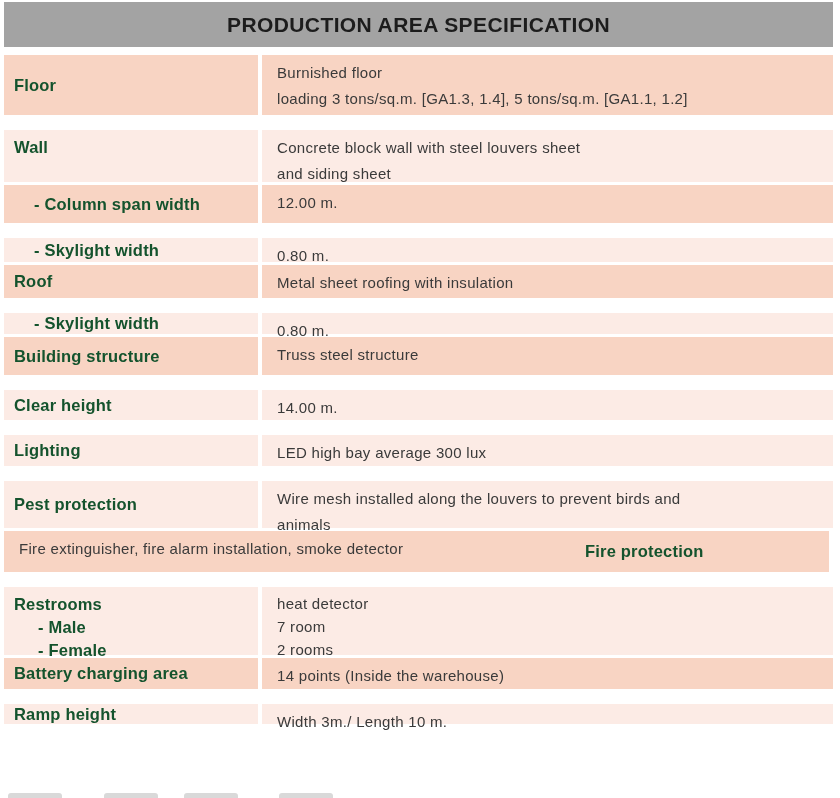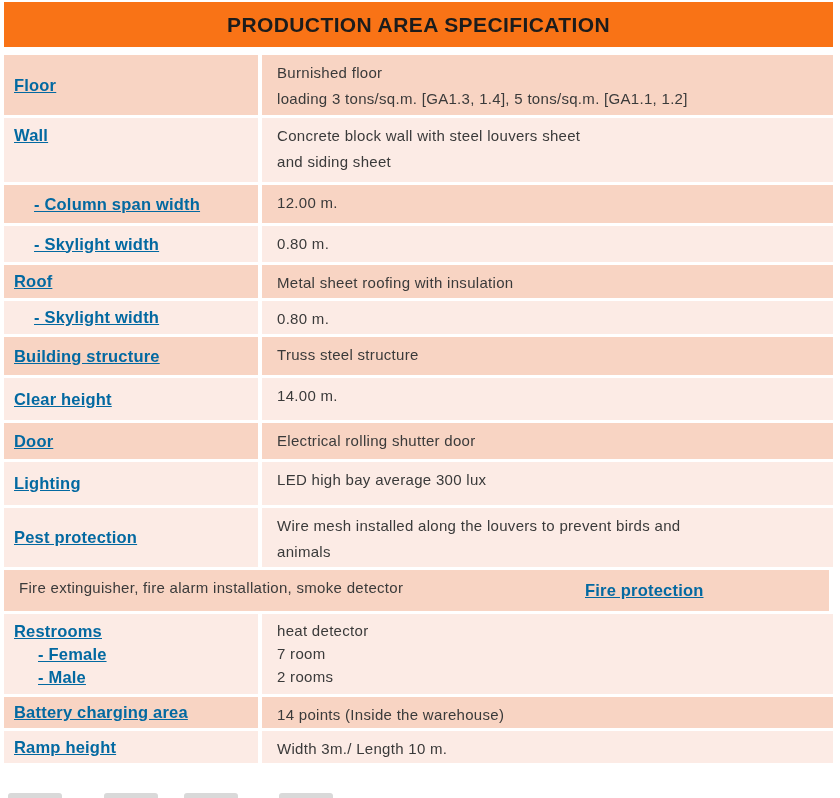--- a/index.html
+++ b/index.html
@@ -2,42 +2,42 @@
 <html><head>
 <meta charset="utf-8">
 <style>
   html,body{margin:0;padding:0;}
   body{
     width:840px;height:798px;background:#ffffff;position:relative;overflow:hidden;
     font-family:"Liberation Sans", sans-serif;
   }
   .page{position:absolute;left:4px;top:0;width:829px;}
   .header-band{
-    margin-top:2px;height:45px;background:#f97316;
+    margin-top:2px;height:45px;background:#a3a3a3;
     display:flex;align-items:center;justify-content:center;
   }
   .header-band .title{
     font-weight:bold;font-size:21px;letter-spacing:0.4px;color:#1c1c1c;
   }
   .top-sliver{position:absolute;left:0;top:0;width:155px;height:2px;background:#ffffff;z-index:3;}
   .rows{margin-top:8px;}
   .row{display:flex;margin-bottom:3px;}
   .row .cell{box-sizing:border-box;}
   .row.dark .cell{background:#F8D4C3;}
-  .row.light .cell{background:#FCEBE5;}
+  .row.light .cell{background:#FCEBE5;margin-top:12px;}
   .label-cell{
     width:254px;margin-right:4px;flex:none;
     display:flex;flex-direction:column;justify-content:center;
     padding-left:10px;
   }
   .row.top .label-cell{justify-content:flex-start;padding-top:6px;}
   .value-cell{flex:1;padding:5px 8px 0 15px;}
   .label-line{
-    font-weight:bold;font-size:16.5px;color:#0369a1;
-    letter-spacing:0.2px;line-height:23px;text-decoration:underline;
+    font-weight:bold;font-size:16.5px;color:#14532d;
+    letter-spacing:0.2px;line-height:23px;
   }
   .label-line.sub{padding-left:24px;}
   .row.indent .label-line{padding-left:20px;}
   .vline{
     font-size:15px;color:#3a3a3a;letter-spacing:0.3px;line-height:26px;
     white-space:nowrap;
   }
   .row.tight .vline{line-height:23px;}
   .r0{height:60px}.r1{height:64px}.r2{height:38px}.r3{height:36px}
   .r4{height:33px}.r5{height:33px}.r6{height:38px}.r7{height:42px}
@@ -126,28 +126,20 @@
 
     <div class="row light r7">
       <div class="cell label-cell">
         <div class="label-line">Clear height</div>
       </div>
       <div class="cell value-cell">
         <div class="vline">14.00 m.</div>
       </div>
     </div>
 
-    <div class="row dark r8">
-      <div class="cell label-cell">
-        <div class="label-line">Door</div>
-      </div>
-      <div class="cell value-cell">
-        <div class="vline">Electrical rolling shutter door</div>
-      </div>
-    </div>
 
     <div class="row light r9">
       <div class="cell label-cell">
         <div class="label-line">Lighting</div>
       </div>
       <div class="cell value-cell">
         <div class="vline">LED high bay average 300 lux</div>
       </div>
     </div>
 
@@ -167,22 +159,22 @@
         <div class="vline">Fire extinguisher, fire alarm installation, smoke detector</div>
       </div>
       <div class="cell label-cell">
         <div class="label-line">Fire protection</div>
       </div>
     </div>
 
     <div class="row light top tight r13">
       <div class="cell label-cell">
         <div class="label-line">Restrooms</div>
+        <div class="label-line sub">- Male</div>
         <div class="label-line sub">- Female</div>
-        <div class="label-line sub">- Male</div>
       </div>
       <div class="cell value-cell">
         <div class="vline">heat detector</div>
         <div class="vline">7 room</div>
         <div class="vline">2 rooms</div>
       </div>
     </div>
 
     <div class="row dark r14">
       <div class="cell label-cell">

